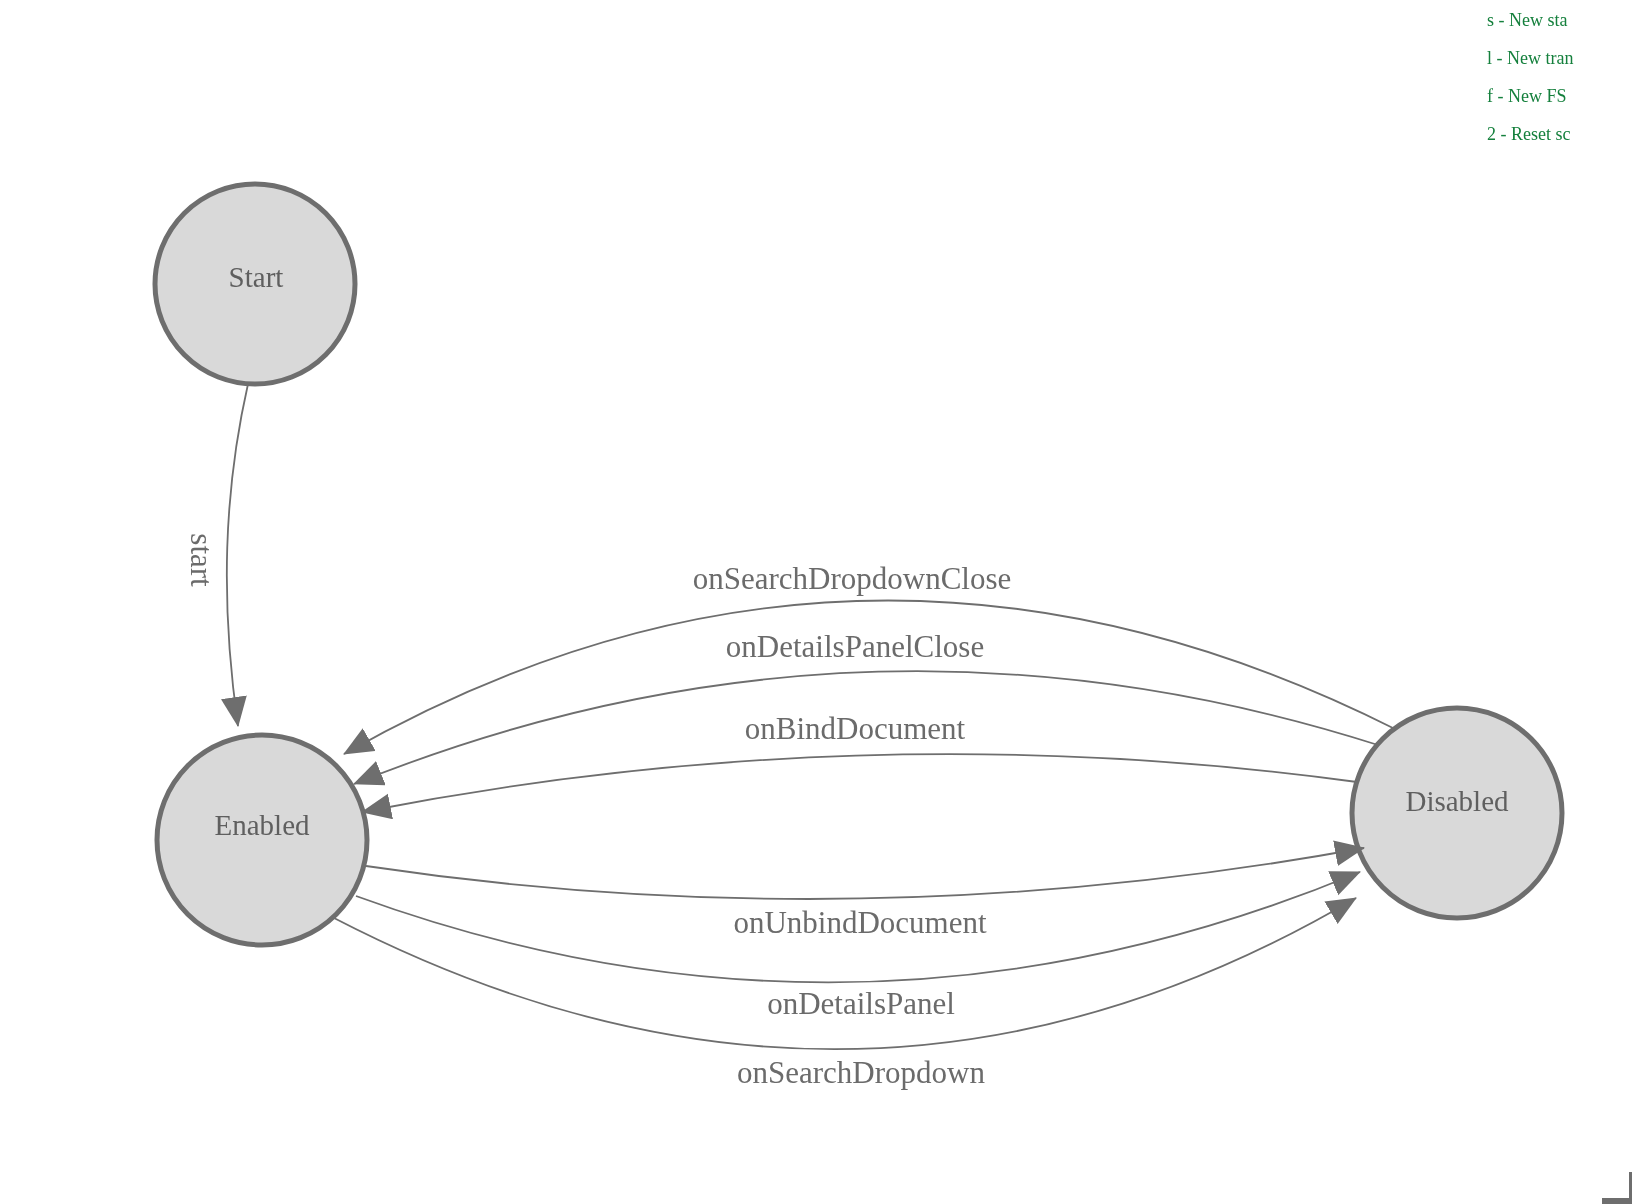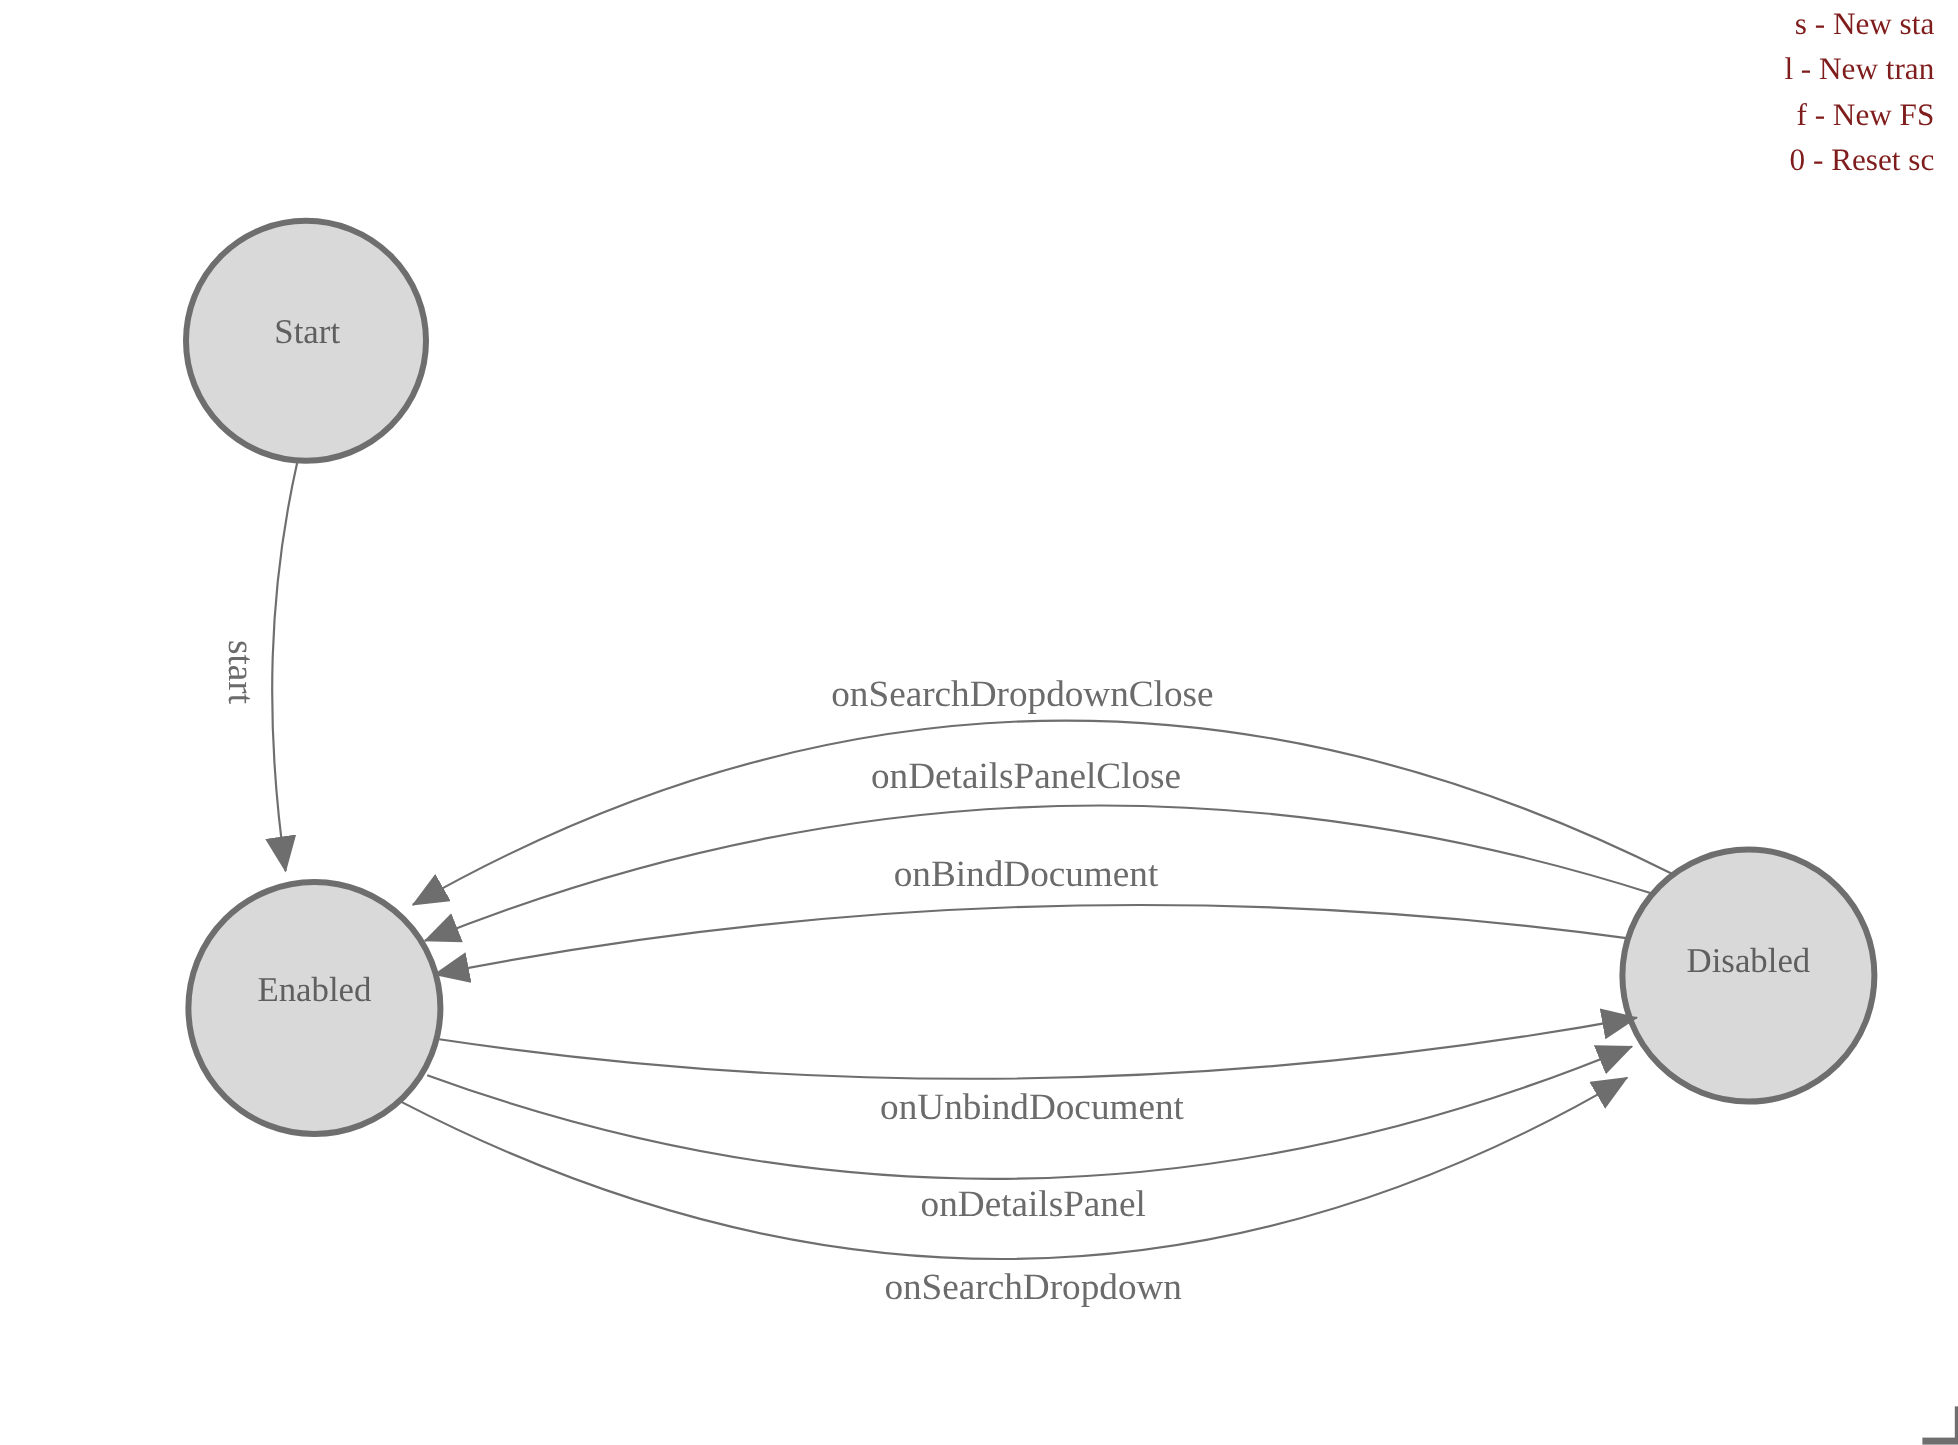--- a/index.html
+++ b/index.html
@@ -41,25 +41,24 @@
     fill: #6b6b6b;
     text-anchor: middle;
   }
   .corner-mark {
     fill: #6e6e6e;
   }
   .legend {
     position: absolute;
     left: 1487px;
     top: 1px;
-    font-size: 26px;
+    font-size: 18px;
     line-height: 38px;
-    color: #7f1d1d;
+    color: #15803d;
     white-space: nowrap;
-    text-align: right;
   }
 </style>
 </head>
 <body>
 
 <svg id="fsm-canvas" width="1632" height="1204" viewBox="0 0 1632 1204">
   <defs>
     <marker id="arrow" markerUnits="userSpaceOnUse" markerWidth="34" markerHeight="28" refX="29" refY="13" orient="auto">
       <path d="M0,0 L30,13 L0,26 Z" fill="#6e6e6e"></path>
     </marker>
@@ -102,14 +101,14 @@
   <g>
     <rect class="corner-mark" x="1629" y="1172" width="3" height="27"></rect>
     <rect class="corner-mark" x="1602" y="1198" width="30" height="6"></rect>
   </g>
 </svg>
 
 <div class="legend">
   <div>s - New sta</div>
   <div>l - New tran</div>
   <div>f - New FS</div>
-  <div>0 - Reset sc</div>
+  <div>2 - Reset sc</div>
 </div>
 
 </body></html>

